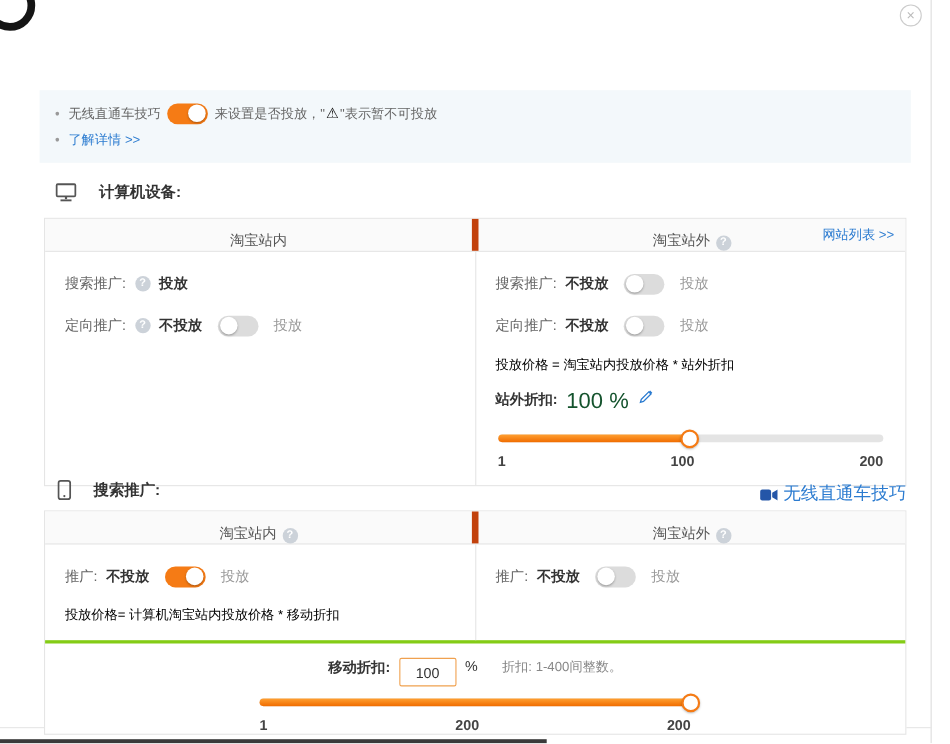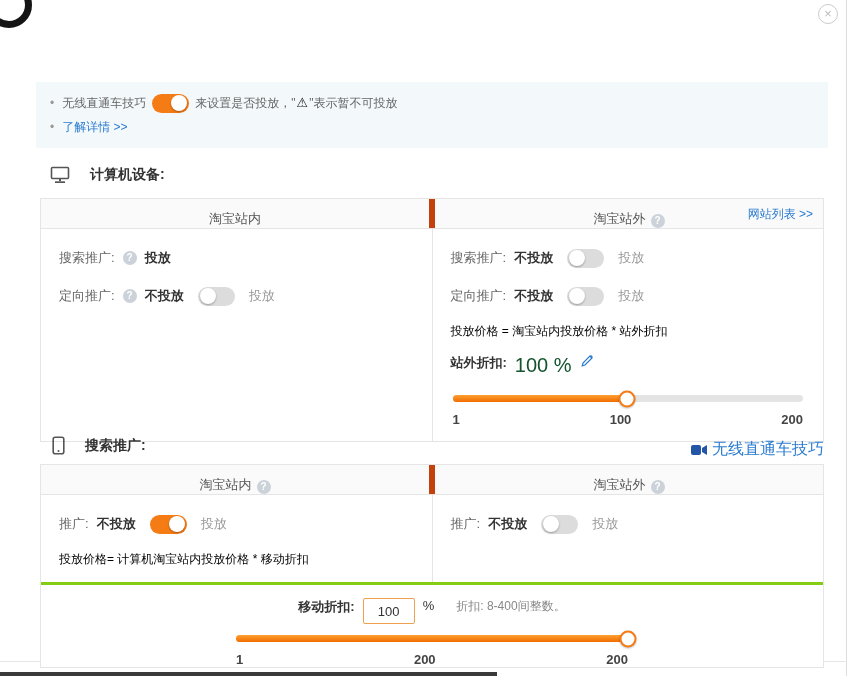--- a/index.html
+++ b/index.html
@@ -237,21 +237,21 @@
             </span>
           <span class="alt">投放</span>
         </div>
       </div>
     </div>
     <div class="mdisc-row">
       <div class="mdisc">
         <span class="disc-label">移动折扣:</span>
         <input class="mdisc-input" value="100" style="">
         <span>%</span>
-        <span class="mdisc-hint">折扣: 8-400间整数。</span>
+        <span class="mdisc-hint">折扣: 1-400间整数。</span>
       </div>
       <div class="slider-wrap slider-mobile">
         <div class="track">
             <div class="fill" style="width: 100%;"></div>
           </div>
         <div class="sknob" style="left: 100%;"></div>
         <div class="ticks">
           <span>1</span>
           <span>200</span>
           <span>200</span>

